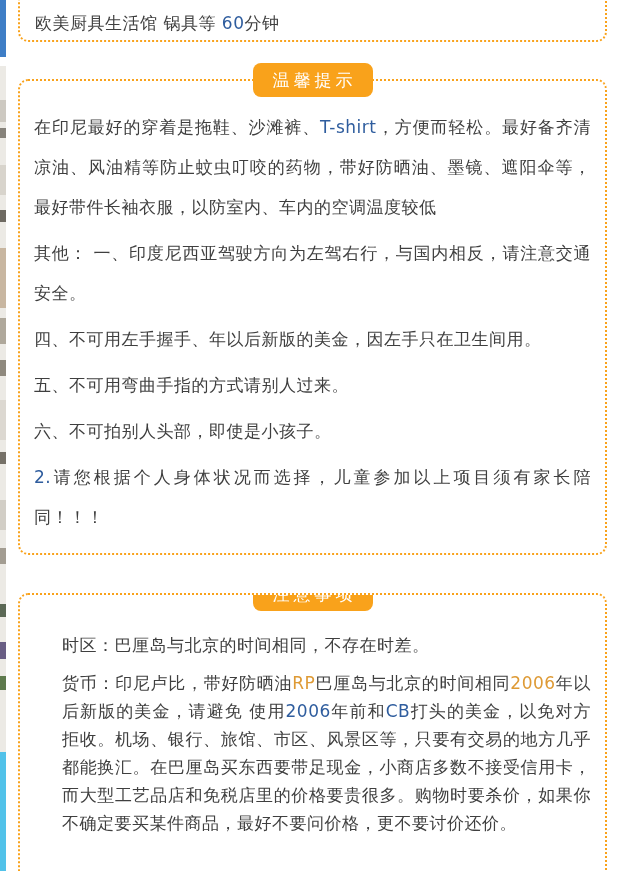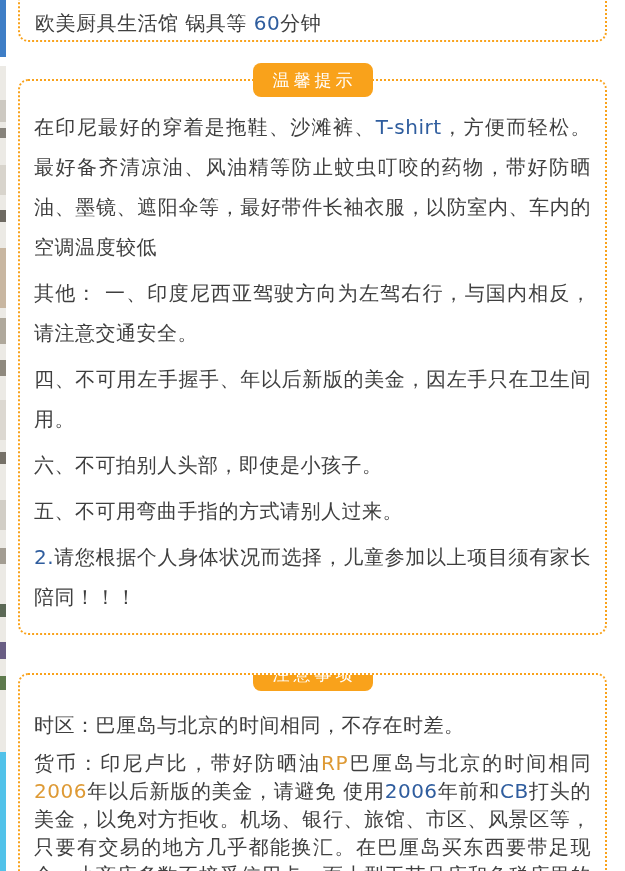--- a/index.html
+++ b/index.html
@@ -73,28 +73,28 @@
     padding:0 16px 8px 20px;
     background:var(--accent);
     color:var(--badge_text);
     font-size:17px;
     letter-spacing:4px;
     border-radius:8px;
     white-space:nowrap;
   }
   .box-body p{
     margin:0 0 6px 0;
-    font-size:20px;
+    font-size:17px;
     letter-spacing:0.5px;
     text-align:justify;
     text-justify:inter-ideograph;
   }
   .box-body p:last-child{margin-bottom:0;}
   .lh28 p{line-height:40px;margin-bottom:6px;}
-  .lh28n p{line-height:28px;margin-bottom:10px;}
+  .lh28n p{line-height:28px;margin-bottom:10px;margin-left:28px;}
   .c-blue{color:var(--latin_blue);}
   .c-orange{color:var(--latin_orange);}
 </style>
 </head>
 <body>
 
 <div class="edge-strip">
   <div class="f-blue-top"></div>
   <div class="f-gray-base"></div>
   <div class="f1"></div>
@@ -121,22 +121,22 @@
         <p><span>欧美厨具生活馆 锅具等 </span><span class="c-blue">60</span><span>分钟</span></p>
       </div>
   </section>
 
   <section class="box box-tips">
     <div class="badge">温馨提示</div>
     <div class="box-body lh28">
         <p><span>在印尼最好的穿着是拖鞋、沙滩裤、</span><span class="c-blue">T-shirt</span><span>，方便而轻松。最好备齐清凉油、风油精等防止蚊虫叮咬的药物，带好防晒油、墨镜、遮阳伞等，最好带件长袖衣服，以防室内、车内的空调温度较低</span></p>
         <p><span>其他： 一、印度尼西亚驾驶方向为左驾右行，与国内相反，请注意交通安全。</span></p>
         <p><span>四、不可用左手握手、年以后新版的美金，因左手只在卫生间用。</span></p>
+        <p><span>五、不可用弯曲手指的方式请别人过来。</span></p>
         <p><span>六、不可拍别人头部，即使是小孩子。</span></p>
-        <p><span>五、不可用弯曲手指的方式请别人过来。</span></p>
         <p><span class="c-blue">2.</span><span>请您根据个人身体状况而选择，儿童参加以上项目须有家长陪同！！！</span></p>
       </div>
   </section>
 
   <section class="box box-notes">
     <div class="badge">注意事项</div>
     <div class="box-body lh28n">
         <p><span>时区：巴厘岛与北京的时间相同，不存在时差。</span></p>
         <p><span>货币：印尼卢比，带好防晒油</span><span class="c-orange">RP</span><span>巴厘岛与北京的时间相同</span><span class="c-orange">2006</span><span>年以后新版的美金，请避免 使用</span><span class="c-blue">2006</span><span>年前和</span><span class="c-blue">CB</span><span>打头的美金，以免对方拒收。机场、银行、旅馆、市区、风景区等，只要有交易的地方几乎都能换汇。在巴厘岛买东西要带足现金，小商店多数不接受信用卡，而大型工艺品店和免税店里的价格要贵很多。购物时要杀价，如果你不确定要买某件商品，最好不要问价格，更不要讨价还价。</span></p>
       </div>

